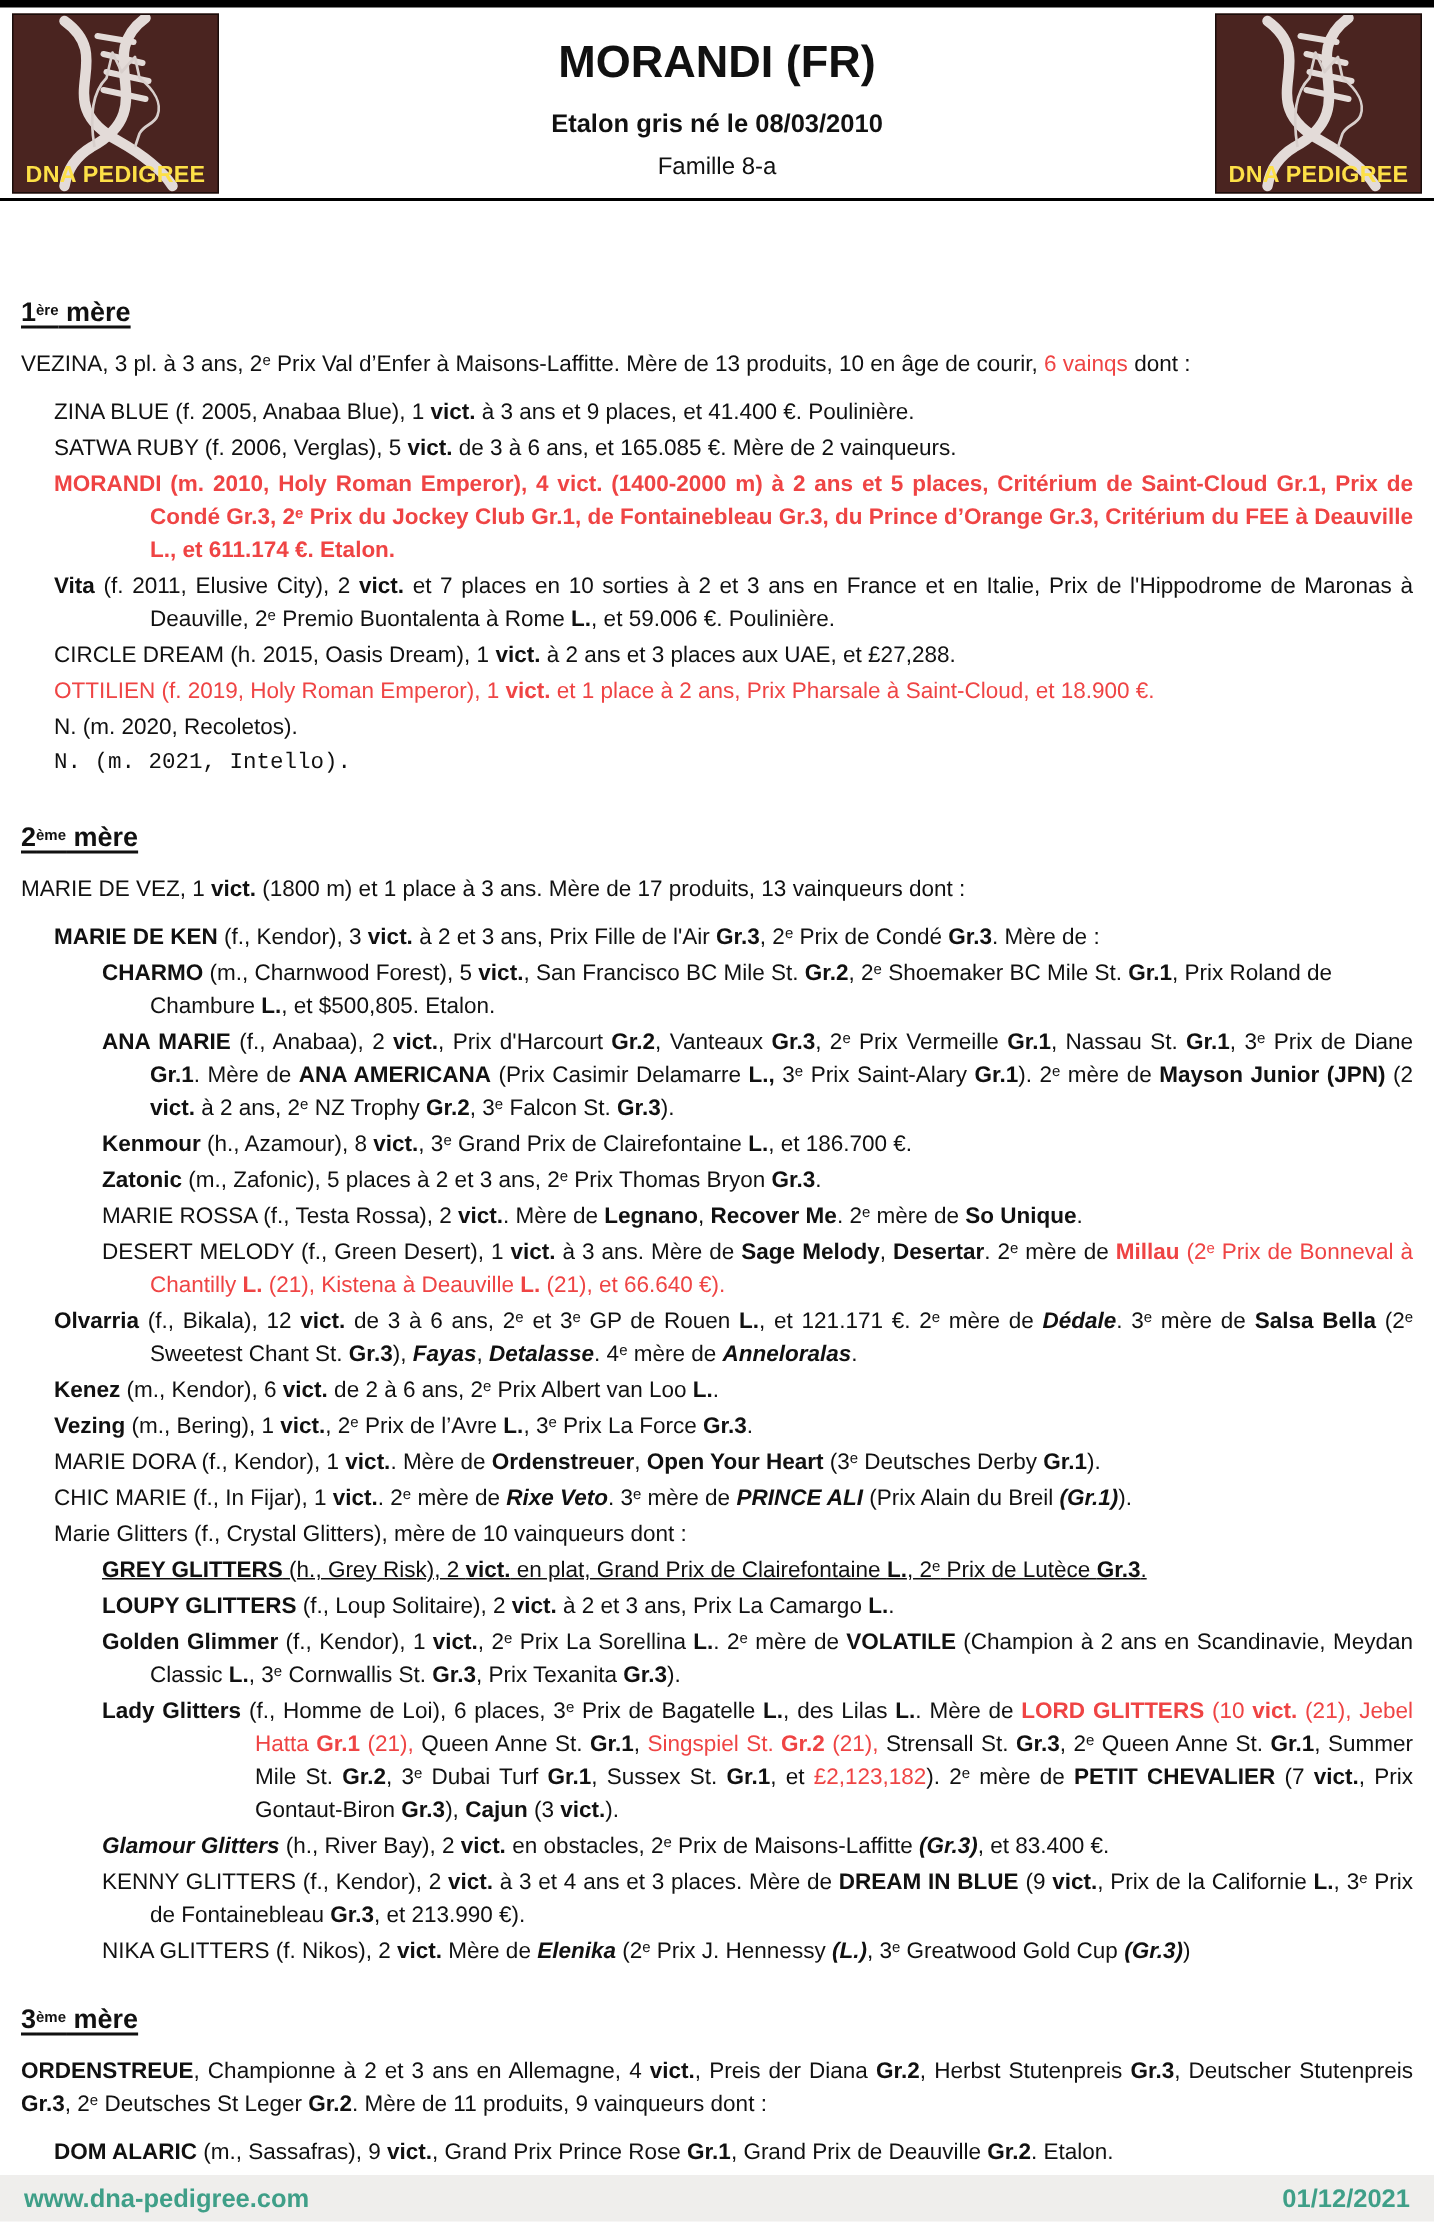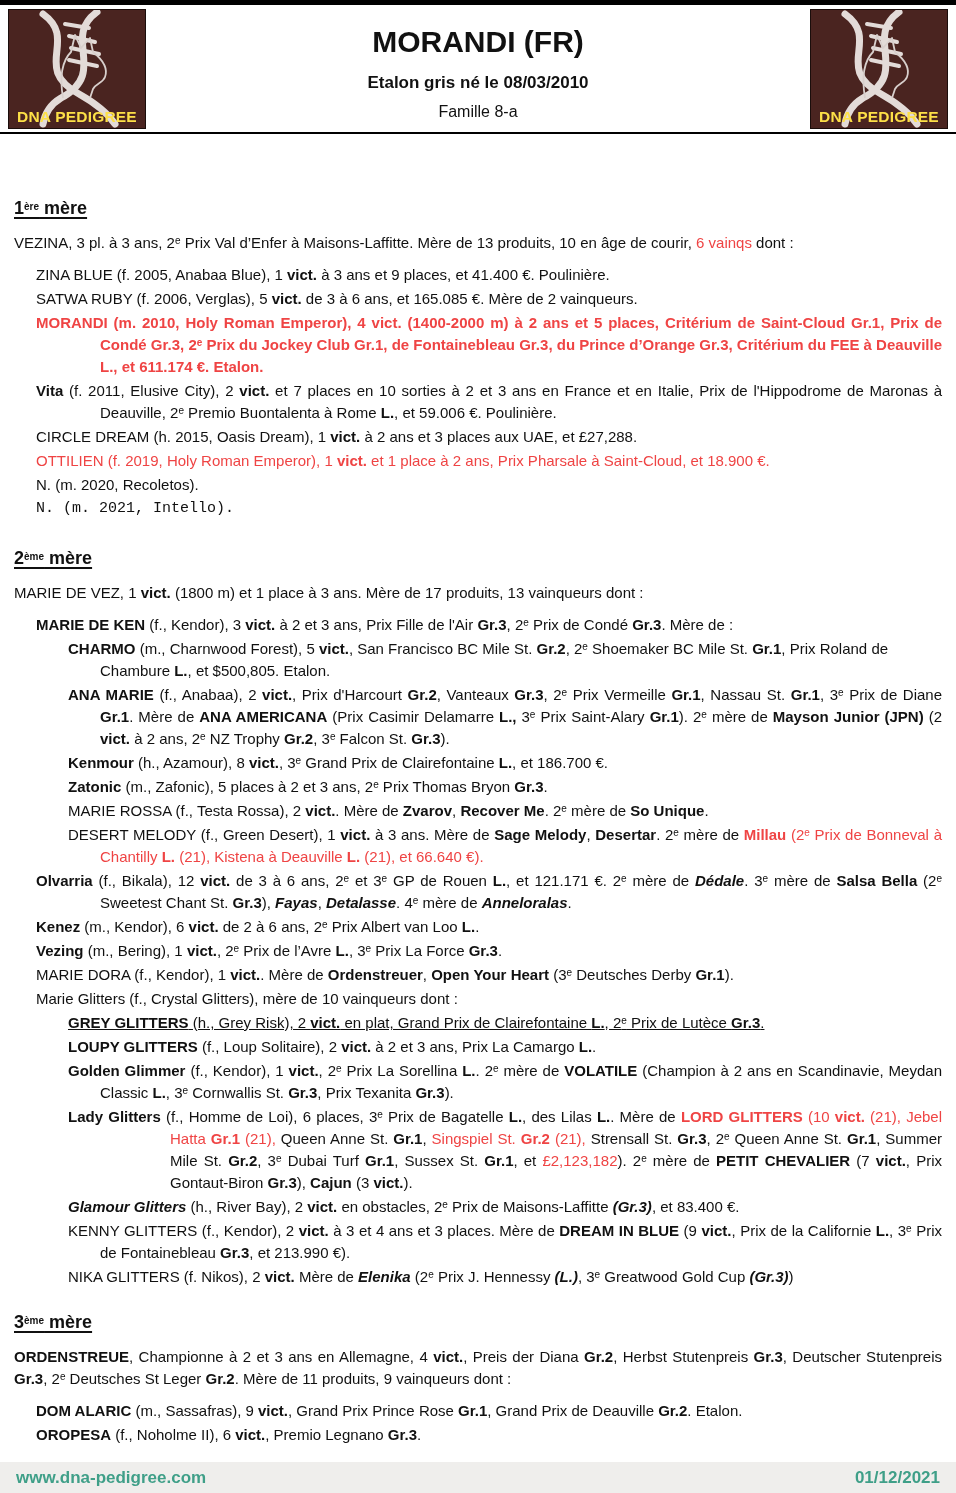--- a/index.html
+++ b/index.html
@@ -51,21 +51,21 @@
   }
   .para{
     font-size:15px;line-height:22px;margin:0 0 2px 0;
   }
   .b{font-weight:700;}
   .i{font-style:italic;}
   .r{color:#ef4444;}
   sup{font-size:10px;line-height:0;vertical-align:4px;margin-top:14px;}
   
   .footer{
-    position:absolute;left:0;bottom:0;width:956px;height:31px;
+    position:absolute;left:0;bottom:12px;width:956px;height:31px;
     background:#efeeec;display:flex;justify-content:space-between;
     align-items:center;padding:0 16px;box-sizing:border-box;
     font-size:17px;font-weight:700;color:#3f9f88;
   }
 </style>
 </head>
 <body>
 
 <div class="page">
 
@@ -127,26 +127,27 @@
         <div class="para" style="padding-left: 22px; text-indent: 0px; font-family: Liberation Mono, monospace;"><span>N. (m. 2021, Intello).</span></div>
       </section>
       <section class="sec sec-2">
         <h2 class="sec-heading"><span class="u"><span>2<sup>ème</sup> mère</span></span></h2>
         <div class="para" style="padding-left: 0px; text-indent: 0px; margin-bottom: 10px;"><span>MARIE DE VEZ, 1 </span><span class="b">vict.</span><span> (1800 m) et 1 place à 3 ans. Mère de 17 produits, 13 vainqueurs dont :</span></div>
         <div class="para" style="padding-left: 22px; text-indent: 0px;"><span class="b">MARIE DE KEN</span><span> (f., Kendor), 3 </span><span class="b">vict.</span><span> à 2 et 3 ans, Prix Fille de l'Air </span><span class="b">Gr.3</span><span>, 2<sup>e</sup> Prix de Condé </span><span class="b">Gr.3</span><span>. Mère de :</span></div>
         <div class="para" style="padding-left: 86px; text-indent: -32px;"><span class="b">CHARMO</span><span> (m., Charnwood Forest), 5 </span><span class="b">vict.</span><span>, San Francisco BC Mile St. </span><span class="b">Gr.2</span><span>, 2<sup>e</sup> Shoemaker BC Mile St. </span><span class="b">Gr.1</span><span>, Prix Roland de Chambure </span><span class="b">L.</span><span>, et $500,805. Etalon.</span></div>
         <div class="para" style="padding-left: 86px; text-indent: -32px; text-align: justify;"><span class="b">ANA MARIE</span><span> (f., Anabaa), 2 </span><span class="b">vict.</span><span>, Prix d'Harcourt </span><span class="b">Gr.2</span><span>, Vanteaux </span><span class="b">Gr.3</span><span>, 2<sup>e</sup> Prix Vermeille </span><span class="b">Gr.1</span><span>, Nassau St. </span><span class="b">Gr.1</span><span>, 3<sup>e</sup> Prix de Diane </span><span class="b">Gr.1</span><span>. Mère de </span><span class="b">ANA AMERICANA</span><span> (Prix Casimir Delamarre </span><span class="b">L.,</span><span> 3<sup>e</sup> Prix Saint-Alary </span><span class="b">Gr.1</span><span>). 2<sup>e</sup> mère de </span><span class="b">Mayson Junior (JPN)</span><span> (2 </span><span class="b">vict.</span><span> à 2 ans, 2<sup>e</sup> NZ Trophy </span><span class="b">Gr.2</span><span>, 3<sup>e</sup> Falcon St. </span><span class="b">Gr.3</span><span>).</span></div>
         <div class="para" style="padding-left: 54px; text-indent: 0px;"><span class="b">Kenmour</span><span> (h., Azamour), 8 </span><span class="b">vict.</span><span>, 3<sup>e</sup> Grand Prix de Clairefontaine </span><span class="b">L.</span><span>, et 186.700 €.</span></div>
         <div class="para" style="padding-left: 54px; text-indent: 0px;"><span class="b">Zatonic</span><span> (m., Zafonic), 5 places à 2 et 3 ans, 2<sup>e</sup> Prix Thomas Bryon </span><span class="b">Gr.3</span><span>.</span></div>
-        <div class="para" style="padding-left: 54px; text-indent: 0px;"><span>MARIE ROSSA (f., Testa Rossa), 2 </span><span class="b">vict.</span><span>. Mère de </span><span class="b">Zvarov</span><span>, </span><span class="b">Recover Me</span><span>. 2<sup>e</sup> mère de </span><span class="b">So Unique</span><span>.</span></div>
+        <div class="para" style="padding-left: 54px; text-indent: 0px;"><span>MARIE ROSSA (f., Testa Rossa), 2 </span><span class="b">vict.</span><span>. Mère de </span><span class="b">Legnano</span><span>, </span><span class="b">Recover Me</span><span>. 2<sup>e</sup> mère de </span><span class="b">So Unique</span><span>.</span></div>
         <div class="para" style="padding-left: 86px; text-indent: -32px; text-align: justify;"><span>DESERT MELODY (f., Green Desert), 1 </span><span class="b">vict.</span><span> à 3 ans. Mère de </span><span class="b">Sage Melody</span><span>, </span><span class="b">Desertar</span><span>. 2<sup>e</sup> mère de </span><span class="b r">Millau</span><span class="r"> (2<sup>e</sup> Prix de Bonneval à Chantilly </span><span class="b r">L.</span><span class="r"> (21), Kistena à Deauville </span><span class="b r">L.</span><span class="r"> (21), et 66.640 €).</span></div>
         <div class="para" style="padding-left: 86px; text-indent: -64px; text-align: justify;"><span class="b">Olvarria</span><span> (f., Bikala), 12 </span><span class="b">vict.</span><span> de 3 à 6 ans, 2<sup>e</sup> et 3<sup>e</sup> GP de Rouen </span><span class="b">L.</span><span>, et 121.171 €. 2<sup>e</sup> mère de </span><span class="b i">Dédale</span><span>. 3<sup>e</sup> mère de </span><span class="b">Salsa Bella</span><span> (2<sup>e</sup> Sweetest Chant St. </span><span class="b">Gr.3</span><span>), </span><span class="b i">Fayas</span><span>, </span><span class="b i">Detalasse</span><span>. 4<sup>e</sup> mère de </span><span class="b i">Anneloralas</span><span>.</span></div>
         <div class="para" style="padding-left: 22px; text-indent: 0px;"><span class="b">Kenez</span><span> (m., Kendor), 6 </span><span class="b">vict.</span><span> de 2 à 6 ans, 2<sup>e</sup> Prix Albert van Loo </span><span class="b">L.</span><span>.</span></div>
         <div class="para" style="padding-left: 22px; text-indent: 0px;"><span class="b">Vezing</span><span> (m., Bering), 1 </span><span class="b">vict.</span><span>, 2<sup>e</sup> Prix de l’Avre </span><span class="b">L.</span><span>, 3<sup>e</sup> Prix La Force </span><span class="b">Gr.3</span><span>.</span></div>
         <div class="para" style="padding-left: 22px; text-indent: 0px;"><span>MARIE DORA (f., Kendor), 1 </span><span class="b">vict.</span><span>. Mère de </span><span class="b">Ordenstreuer</span><span>, </span><span class="b">Open Your Heart</span><span> (3<sup>e</sup> Deutsches Derby </span><span class="b">Gr.1</span><span>).</span></div>
+        <div class="para" style="padding-left: 22px; text-indent: 0px;"><span>CHIC MARIE (f., In Fijar), 1 </span><span class="b">vict.</span><span>. 2<sup>e</sup> mère de </span><span class="b i">Rixe Veto</span><span>. 3<sup>e</sup> mère de </span><span class="b i">PRINCE ALI</span><span> (Prix Alain du Breil </span><span class="b i">(Gr.1)</span><span>).</span></div>
         <div class="para" style="padding-left: 22px; text-indent: 0px;"><span>Marie Glitters (f., Crystal Glitters), mère de 10 vainqueurs dont :</span></div>
         <div class="para" style="padding-left: 54px; text-indent: 0px; text-decoration: underline;"><span class="b">GREY GLITTERS</span><span> (h., Grey Risk), 2 </span><span class="b">vict.</span><span> en plat, Grand Prix de Clairefontaine </span><span class="b">L.</span><span>, 2<sup>e</sup> Prix de Lutèce </span><span class="b">Gr.3</span><span>.</span></div>
         <div class="para" style="padding-left: 54px; text-indent: 0px;"><span class="b">LOUPY GLITTERS</span><span> (f., Loup Solitaire), 2 </span><span class="b">vict.</span><span> à 2 et 3 ans, Prix La Camargo </span><span class="b">L.</span><span>.</span></div>
         <div class="para" style="padding-left: 86px; text-indent: -32px; text-align: justify;"><span class="b">Golden Glimmer</span><span> (f., Kendor), 1 </span><span class="b">vict.</span><span>, 2<sup>e</sup> Prix La Sorellina </span><span class="b">L.</span><span>. 2<sup>e</sup> mère de </span><span class="b">VOLATILE</span><span> (Champion à 2 ans en Scandinavie, Meydan Classic </span><span class="b">L.</span><span>, 3<sup>e</sup> Cornwallis St. </span><span class="b">Gr.3</span><span>, Prix Texanita </span><span class="b">Gr.3</span><span>).</span></div>
         <div class="para" style="padding-left: 156px; text-indent: -102px; text-align: justify;"><span class="b">Lady Glitters</span><span> (f., Homme de Loi), 6 places, 3<sup>e</sup> Prix de Bagatelle </span><span class="b">L.</span><span>, des Lilas </span><span class="b">L.</span><span>. Mère de </span><span class="b r">LORD GLITTERS</span><span class="r"> (10 </span><span class="b r">vict.</span><span class="r"> (21), Jebel Hatta </span><span class="b r">Gr.1</span><span class="r"> (21), </span><span>Queen Anne St. </span><span class="b">Gr.1</span><span>, </span><span class="r">Singspiel St. </span><span class="b r">Gr.2</span><span class="r"> (21), </span><span>Strensall St. </span><span class="b">Gr.3</span><span>, 2<sup>e</sup> Queen Anne St. </span><span class="b">Gr.1</span><span>, Summer Mile St. </span><span class="b">Gr.2</span><span>, 3<sup>e</sup> Dubai Turf </span><span class="b">Gr.1</span><span>, Sussex St. </span><span class="b">Gr.1</span><span>, et </span><span class="r">£2,123,182</span><span>). 2<sup>e</sup> mère de </span><span class="b">PETIT CHEVALIER</span><span> (7 </span><span class="b">vict.</span><span>, Prix Gontaut-Biron </span><span class="b">Gr.3</span><span>), </span><span class="b">Cajun</span><span> (3 </span><span class="b">vict.</span><span>).</span></div>
         <div class="para" style="padding-left: 54px; text-indent: 0px;"><span class="b i">Glamour Glitters</span><span> (h., River Bay), 2 </span><span class="b">vict.</span><span> en obstacles, 2<sup>e</sup> Prix de Maisons-Laffitte </span><span class="b i">(Gr.3)</span><span>, et 83.400 €.</span></div>
         <div class="para" style="padding-left: 86px; text-indent: -32px; text-align: justify;"><span>KENNY GLITTERS (f., Kendor), 2 </span><span class="b">vict.</span><span> à 3 et 4 ans et 3 places. Mère de </span><span class="b">DREAM IN BLUE</span><span> (9 </span><span class="b">vict.</span><span>, Prix de la Californie </span><span class="b">L.</span><span>, 3<sup>e</sup> Prix de Fontainebleau </span><span class="b">Gr.3</span><span>, et 213.990 €).</span></div>
         <div class="para" style="padding-left: 54px; text-indent: 0px;"><span>NIKA GLITTERS (f. Nikos), 2 </span><span class="b">vict.</span><span> Mère de </span><span class="b i">Elenika</span><span> (2<sup>e</sup> Prix J. Hennessy </span><span class="b i">(L.)</span><span>, 3<sup>e</sup> Greatwood Gold Cup </span><span class="b i">(Gr.3)</span><span>)</span></div>
       </section>
       <section class="sec sec-3">

